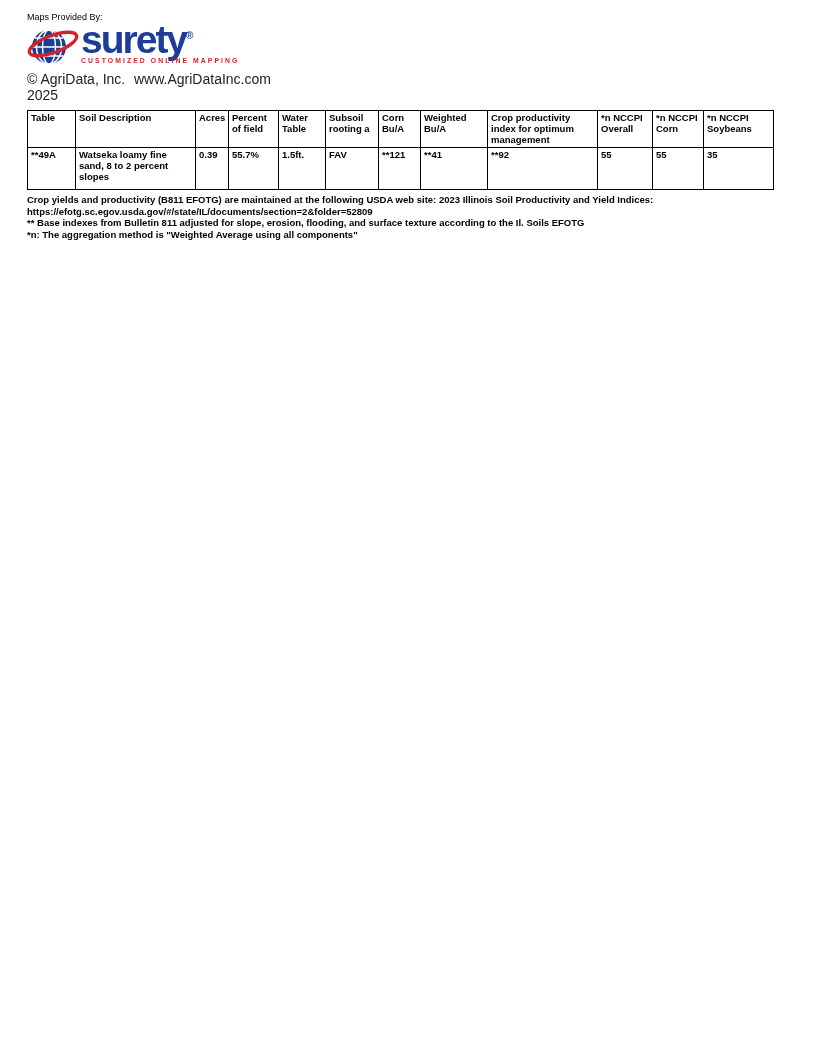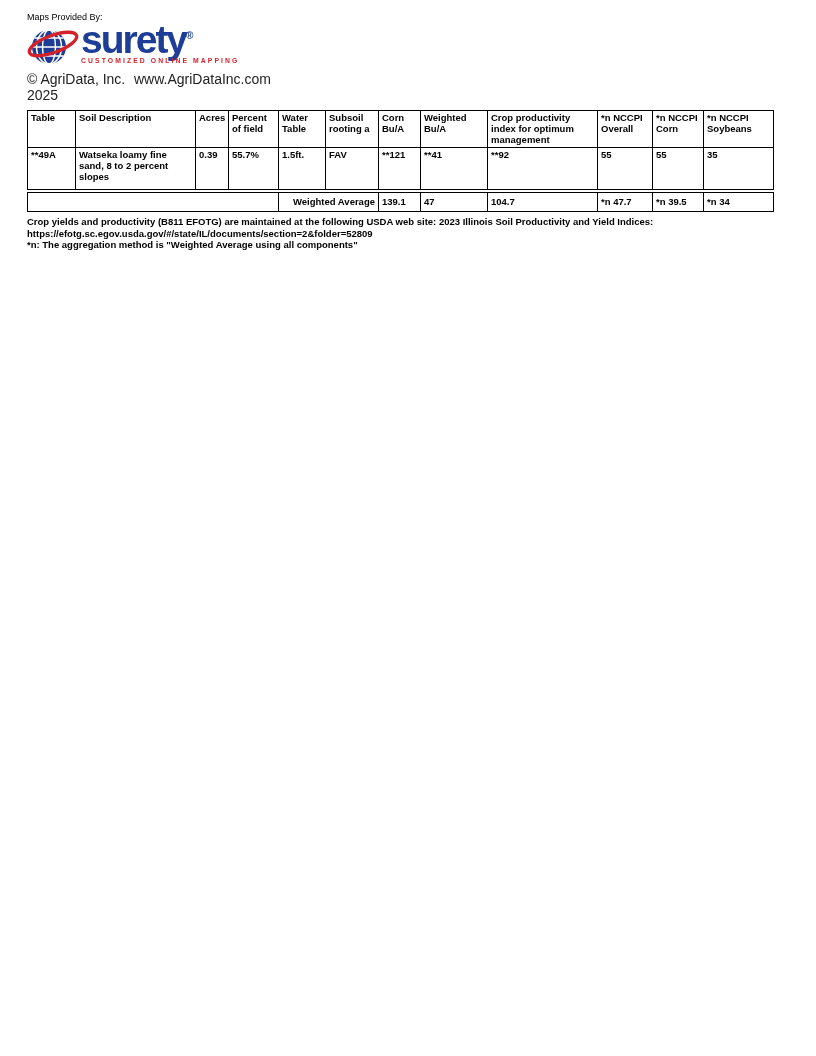--- a/index.html
+++ b/index.html
@@ -111,46 +111,23 @@
           <td class="num">**121</td>
           <td class="num">**41</td>
           <td class="num">**92</td>
           <td class="num">55</td>
           <td class="num">55</td>
           <td class="num">35</td>
         </tr>
       </tbody>
         </table>
 
-      <table class="wavg">
-        <colgroup>
-          <col style="width:251px">
-            <col style="width:100px">
-            <col style="width:42px">
-            <col style="width:67px">
-          <col style="width:110px">
-            <col style="width:55px">
-            <col style="width:51px">
-            <col style="width:70px">
-        </colgroup>
-        <tbody>
-            <tr>
-          <td class="blank"></td>
-          <td class="wa-label">Weighted Average</td>
-          <td class="num">139.1</td>
-          <td class="num">47</td>
-          <td class="num">104.7</td>
-          <td class="num">*n 47.7</td>
-          <td class="num">*n 39.5</td>
-          <td class="num">*n 34</td>
-        </tr>
-      </tbody>
-        </table>
     </div>
 
     <div class="notes">
       <div>Crop yields and productivity (B811 EFOTG) are maintained at the following USDA web site: 2023 Illinois Soil Productivity and Yield Indices:</div>
       <div>https://efotg.sc.egov.usda.gov/#/state/IL/documents/section=2&amp;folder=52809</div>
+      <div>** Base indexes from Bulletin 811 adjusted for slope, erosion, flooding, and surface texture according to the Il. Soils EFOTG</div>
       <div>*n: The aggregation method is "Weighted Average using all components"</div>
     </div>
 
   </div>
 </div>
 
 </body></html>

